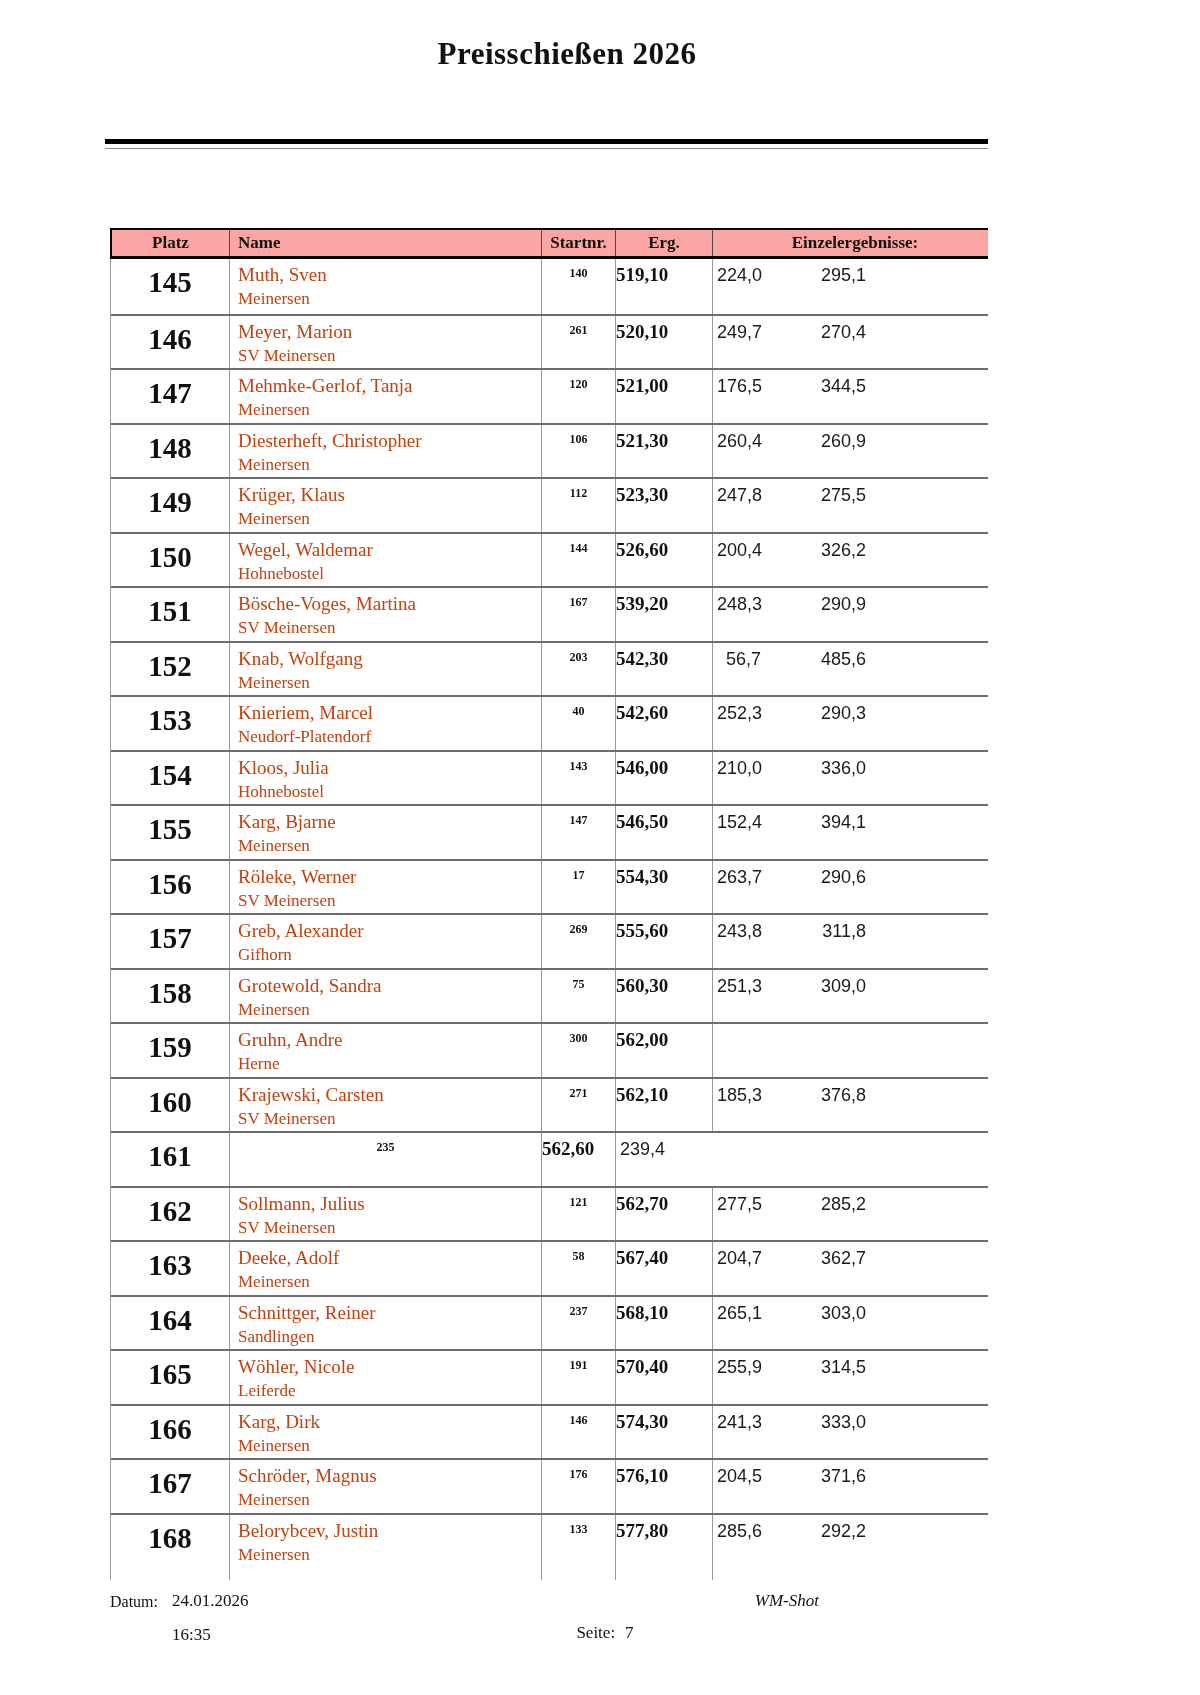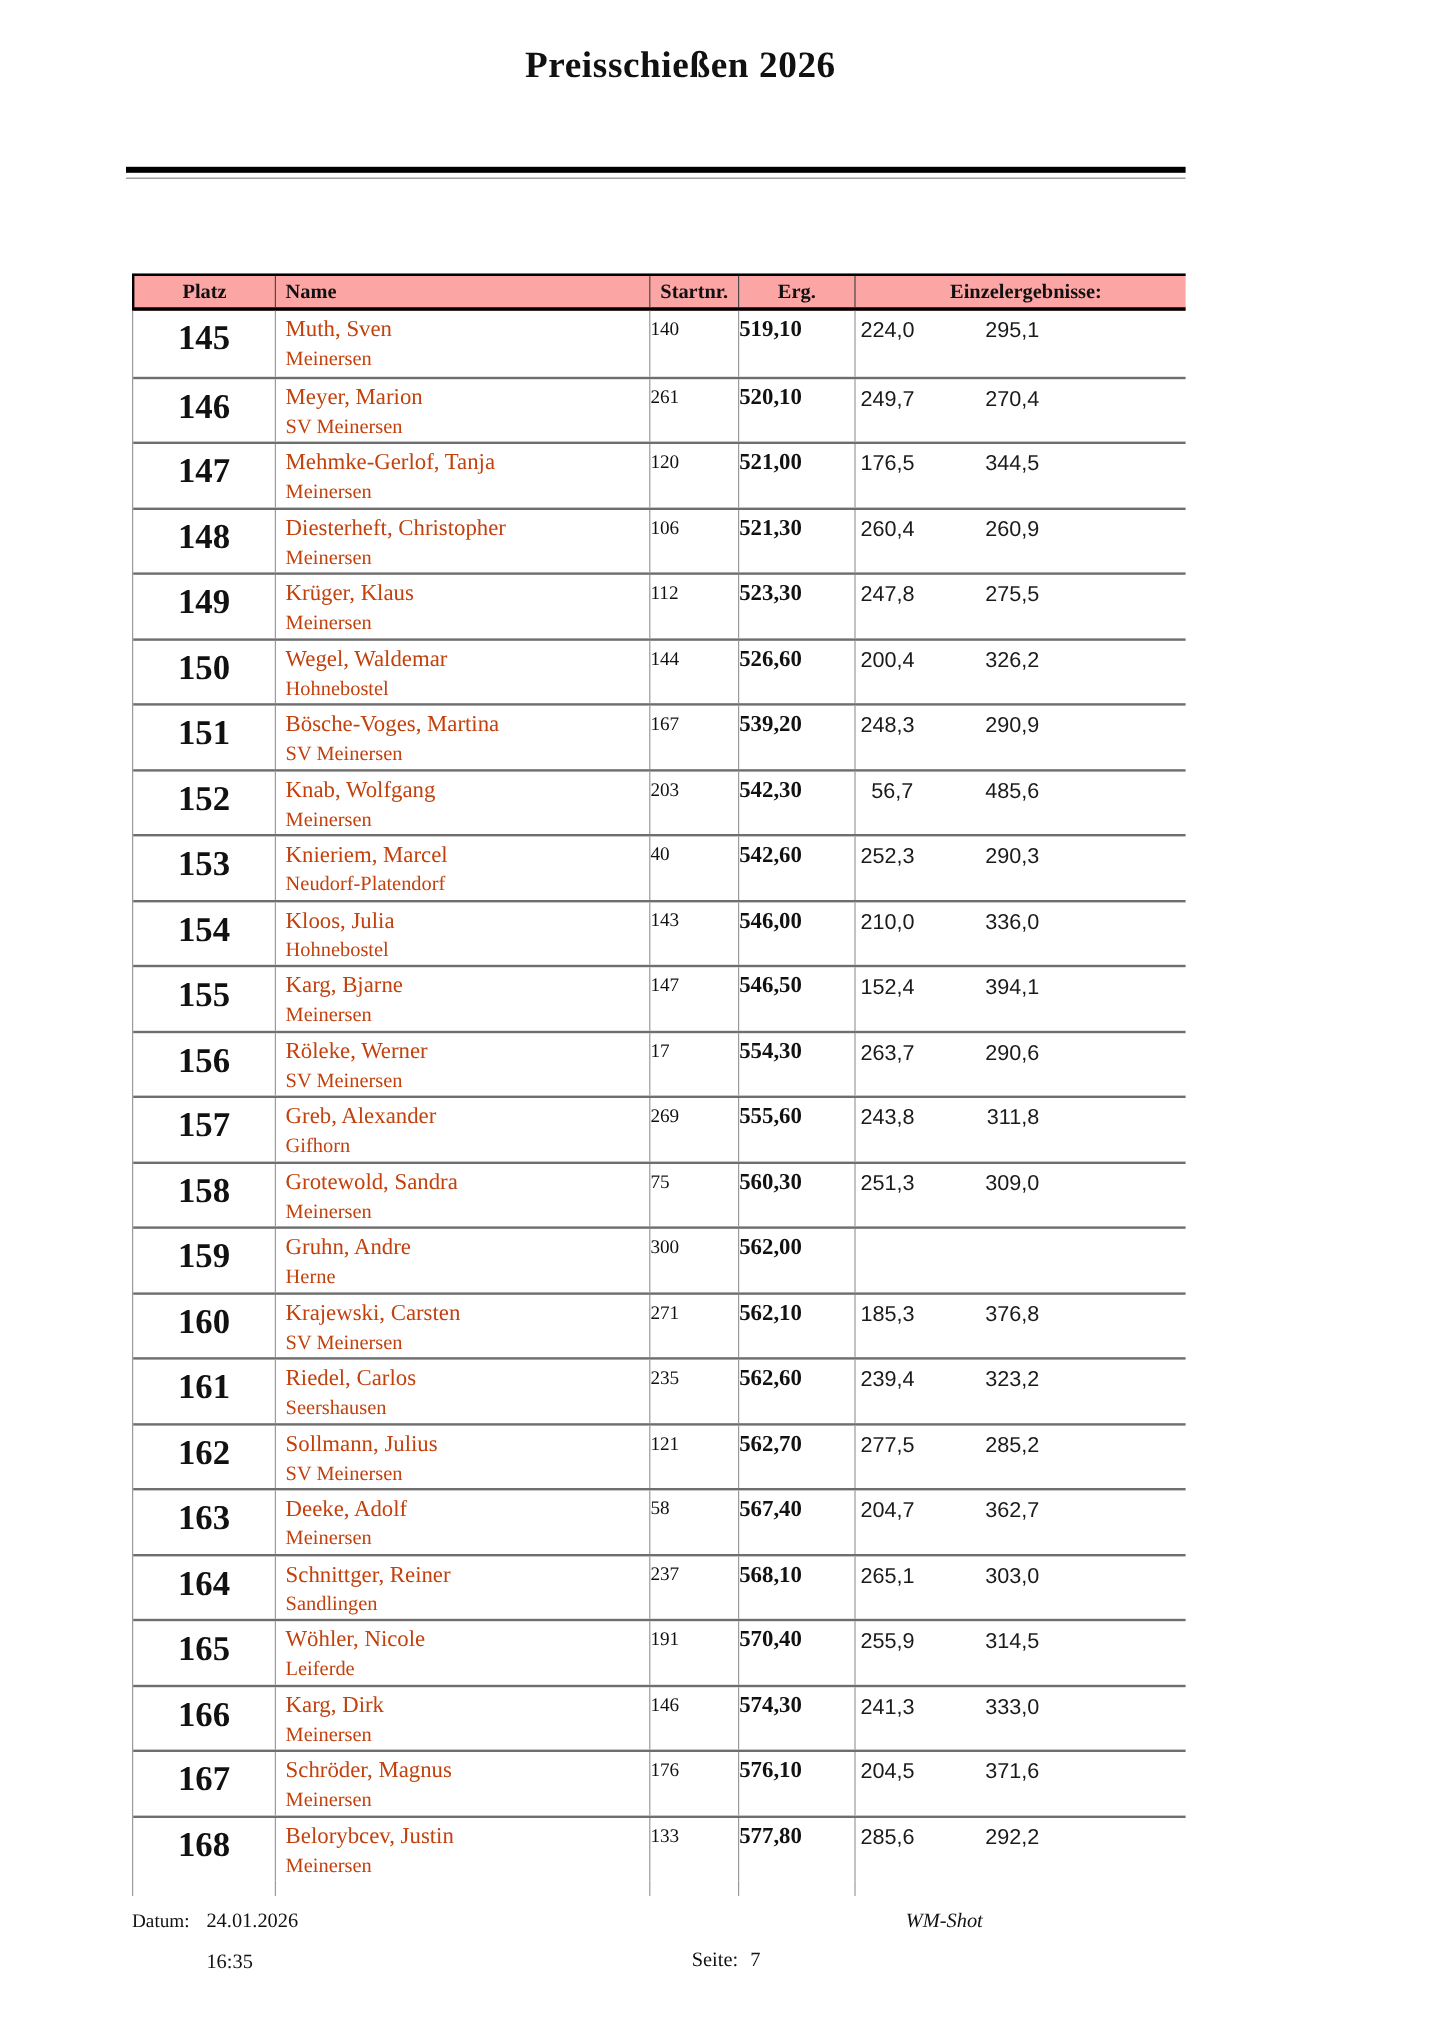--- a/index.html
+++ b/index.html
@@ -29,21 +29,21 @@
          border-left:1px solid #9a9a9a;border-right:2px solid #84cc16;box-sizing:border-box;}
   .trow{display:grid;grid-template-columns:119px 312px 74px 97px auto;height:54.5px;box-sizing:border-box;}
   .trow + .trow{border-top:2px solid #6e6e6e;}
   .trow.tail{height:13px;border-top:none;}
   .cell{border-right:1px solid #9a9a9a;box-sizing:border-box;overflow:hidden;}
   .c-einzel{border-right:none;}
   .c-platz{font-weight:bold;font-size:29px;text-align:center;padding-top:9px;line-height:29px;}
   .c-name{font-family:Liberation Serif, serif;padding-left:8px;padding-top:3px;color:#c2410c;}
   .nm{font-size:19px;line-height:25px;white-space:nowrap;}
   .ct{font-size:17px;line-height:24px;white-space:nowrap;}
-  .c-start{font-weight:normal;font-size:16px;text-align:left;padding-top:7px;}
+  .c-start{font-weight:bold;font-size:12px;text-align:center;padding-top:7px;}
   .c-erg{font-family:Liberation Serif, serif;font-weight:bold;font-size:19px;
          padding-right:17px;padding-top:5px;}
   .c-einzel{font-family:"Liberation Sans",sans-serif;font-size:18px;color:#1a1a1a;
             padding-left:4px;padding-top:6px;white-space:nowrap;}
   .e1{display:inline-block;width:44px;text-align:right;}
   .e2{display:inline-block;width:66px;text-align:right;padding-left:39px;}
 
   
   .f-datum-label{position:absolute;left:110px;top:1593px;font-size:16px;}
   .f-datum{position:absolute;left:172px;top:1591px;font-size:17px;}
@@ -228,24 +228,20 @@
         <div class="cell c-name">
           <div class="nm">Krajewski, Carsten</div>
           <div class="ct">SV Meinersen</div>
         </div>
         <div class="cell c-start">271</div>
         <div class="cell c-erg">562,10</div>
         <div class="cell c-einzel"><span class="e1">185,3</span><span class="e2">376,8</span></div>
       </div>
       <div class="trow">
         <div class="cell c-platz">161</div>
-        <div class="cell c-name">
-          <div class="nm">Riedel, Carlos</div>
-          <div class="ct">Seershausen</div>
-        </div>
         <div class="cell c-start">235</div>
         <div class="cell c-erg">562,60</div>
         <div class="cell c-einzel"><span class="e1">239,4</span><span class="e2">323,2</span></div>
       </div>
       <div class="trow">
         <div class="cell c-platz">162</div>
         <div class="cell c-name">
           <div class="nm">Sollmann, Julius</div>
           <div class="ct">SV Meinersen</div>
         </div>

